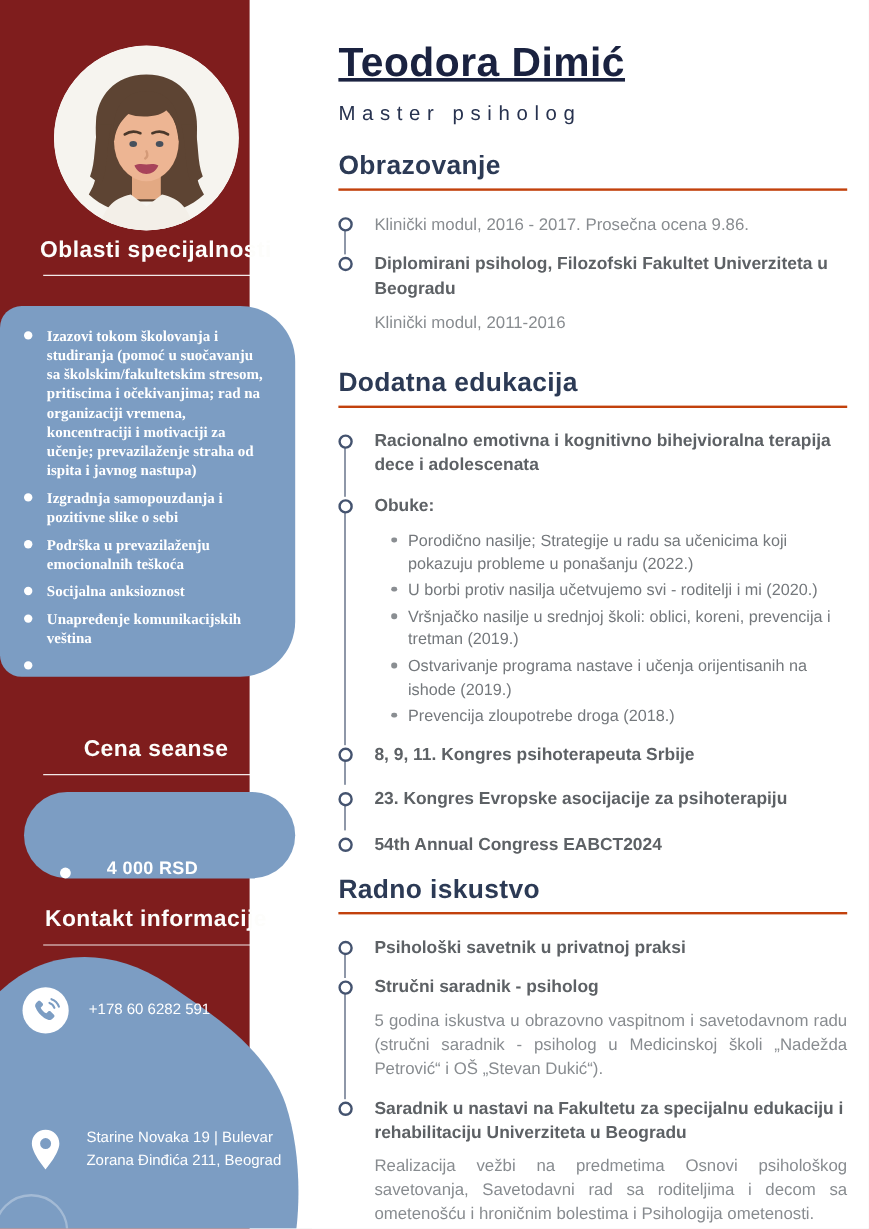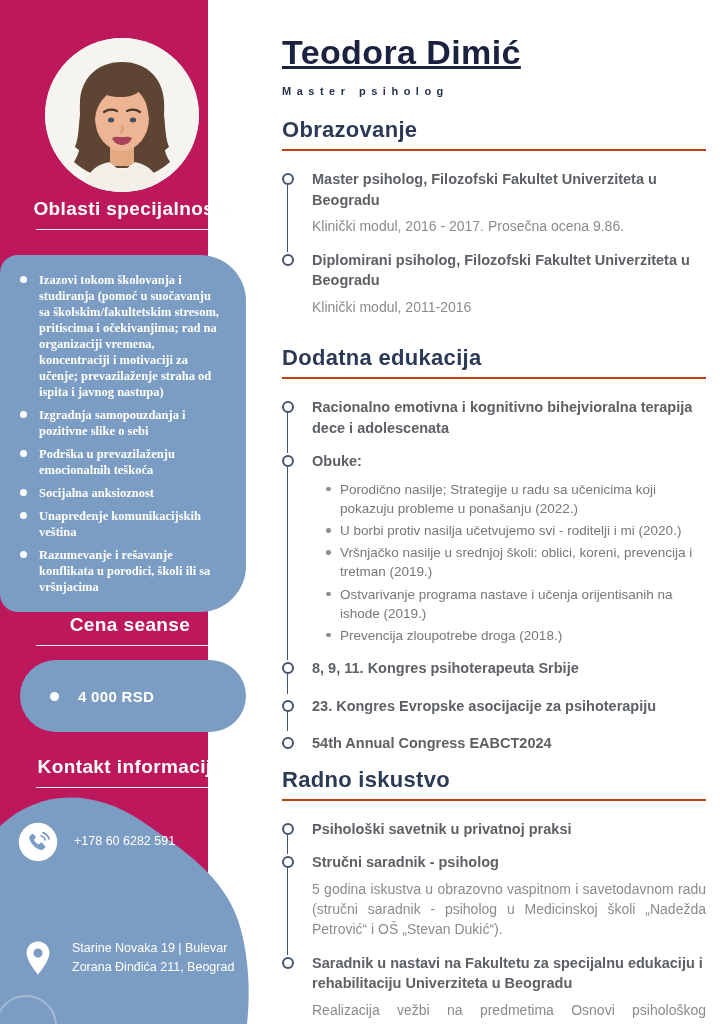--- a/index.html
+++ b/index.html
@@ -4,21 +4,21 @@
 <style>
   * { margin:0; padding:0; box-sizing:border-box; }
   html,body { background:#e9e9e9; }
   body { font-family:"Liberation Sans", sans-serif; }
   #app{
     position:relative; width:724px; height:1024px; margin:0 auto;
     background:#ffffff; overflow:hidden;
   }
 
   
-  .sidebar{ position:absolute; left:0; top:0; width:208px; height:1024px; background:#be185d; }
+  .sidebar{ position:absolute; left:0; top:0; width:208px; height:1024px; background:#7f1d1d; }
   .photo{
     position:absolute; left:45px; top:38px; width:154px; height:154px;
     border-radius:50%; background:#fff; overflow:hidden;
   }
   .photo svg{ display:block; width:100%; height:100%; }
 
   .sb-head{ position:absolute; left:0; width:260px; text-align:center; color:#fdfdfb; }
   .sb-head .t{ font-size:19px; font-weight:700; letter-spacing:.4px; }
   .sb-head .rule{ width:188px; margin:9px auto 0; border-top:1.2px solid rgba(255,255,255,.9); }
   #head-spec{ top:198px; }
@@ -37,41 +37,41 @@
   }
   .spec-box li:last-child{ margin-bottom:0; }
   .spec-box li .dot{
     position:absolute; left:2px; top:4px; width:7px; height:7px;
     border-radius:50%; background:#fff;
   }
 
   .price-pill{
     position:absolute; left:20px; top:660px; width:226px; height:72px;
     background:#7c9dc3; border-radius:36px; color:#fff;
-    display:flex; align-items:center; gap:19px; padding-left:30px;
+    display:flex; align-items:flex-end; gap:30px; padding-left:30px;
   }
   .price-pill .dot{ width:9px; height:9px; border-radius:50%; background:#fff; }
   .price-pill .v{ font-size:15px; font-weight:700; letter-spacing:.3px; }
 
   .contact-blob{ position:absolute; left:0; bottom:0; width:260px; height:240px; }
   .contact-blob > svg{ position:absolute; inset:0; }
   .crow{ position:absolute; left:16px; width:232px; display:flex; align-items:center; gap:14px; color:#fff; }
   .crow .cicon{ flex:0 0 44px; height:44px; }
   .crow .ctext{ font-size:12.5px; line-height:1.55; }
   #crow-phone{ top:36px; }
   #crow-email{ top:96px; }
   #crow-address{ top:152px;gap:12px; }
 
   
   .main{
     position:absolute; left:260px; top:0; width:464px; height:1024px;
     padding:33px 18px 0 22px; background:#fff;
   }
   .name{ font-size:34px; font-weight:700; color:#1a2240; letter-spacing:.4px; line-height:1.15;text-decoration:underline; }
-  .subtitle{ margin-top:13px; font-size:11px; font-weight:700; letter-spacing:5.5px; color:#27324f; }
+  .subtitle{ margin-top:13px; font-size:17px; font-weight:400; letter-spacing:5.5px; color:#27324f; }
 
   .msection h2{
     font-size:22px; font-weight:700; color:#2c3a55; letter-spacing:.3px;
     padding-bottom:6px; border-bottom:2px solid #c2410c;
   }
   #sec-education{ margin-top:20px; }
   #sec-additional{ margin-top:28px; }
   #sec-work{ margin-top:12px; }
   .sec-body{ margin-top:18px; }
 
@@ -129,21 +129,21 @@
       <div class="rule"></div>
     </div>
 
     <div class="spec-box">
       <ul>
         <li><span class="dot"></span><span>Izazovi tokom školovanja i studiranja (pomoć u suočavanju sa školskim/fakultetskim stresom, pritiscima i očekivanjima; rad na organizaciji vremena, koncentraciji i motivaciji za učenje; prevazilaženje straha od ispita i javnog nastupa)</span></li>
         <li><span class="dot"></span><span>Izgradnja samopouzdanja i pozitivne slike o sebi</span></li>
         <li><span class="dot"></span><span>Podrška u prevazilaženju emocionalnih teškoća</span></li>
         <li><span class="dot"></span><span>Socijalna anksioznost</span></li>
         <li><span class="dot"></span><span>Unapređenje komunikacijskih veština</span></li>
-        <li><span class="dot"></span><span>Razumevanje i rešavanje konflikata u porodici, školi ili sa vršnjacima</span></li>
+        <li><span class="dot"></span></li>
       </ul>
     </div>
 
     <div class="sb-head" id="head-price">
       <div class="t">Cena seanse</div>
       <div class="rule"></div>
     </div>
 
     <div class="price-pill">
       <span class="dot"></span>
@@ -182,21 +182,20 @@
 
   <main class="main">
 
     <h1 class="name">Teodora Dimić</h1>
     <div class="subtitle">Master psiholog</div>
 
     <section class="msection" id="sec-education">
       <h2>Obrazovanje</h2>
       <div class="sec-body">
         <div class="titem line">
-          <div class="ti-title">Master psiholog, Filozofski Fakultet Univerziteta u Beogradu</div>
           <div class="ti-detail">Klinički modul, 2016 - 2017. Prosečna ocena 9.86.</div>
         </div>
         <div class="titem">
           <div class="ti-title">Diplomirani psiholog, Filozofski Fakultet Univerziteta u Beogradu</div>
           <div class="ti-detail">Klinički modul, 2011-2016</div>
         </div>
       </div>
     </section>
 
     <section class="msection" id="sec-additional">

